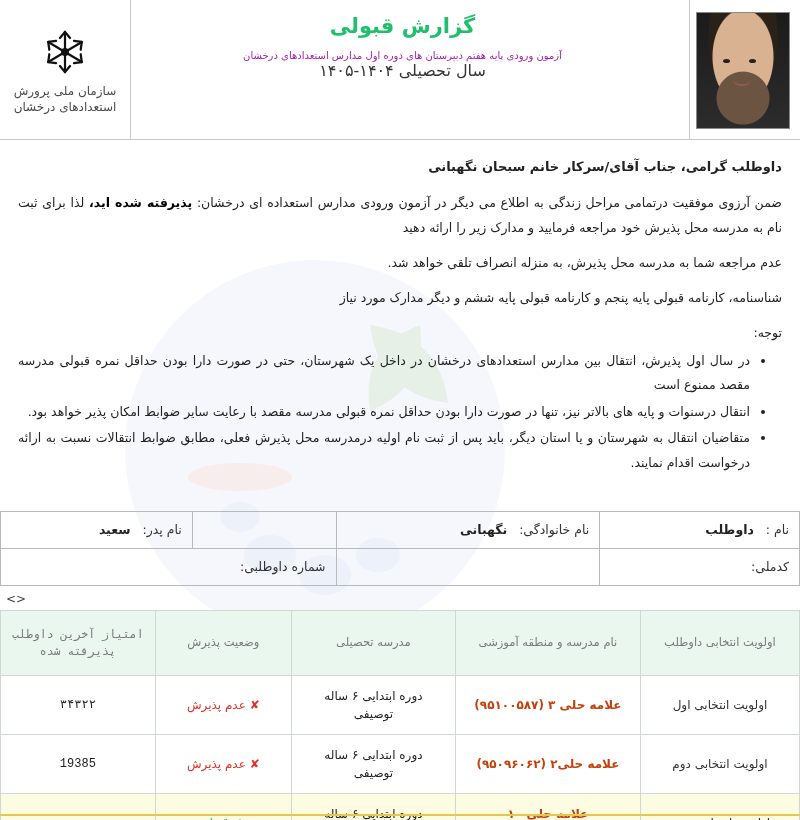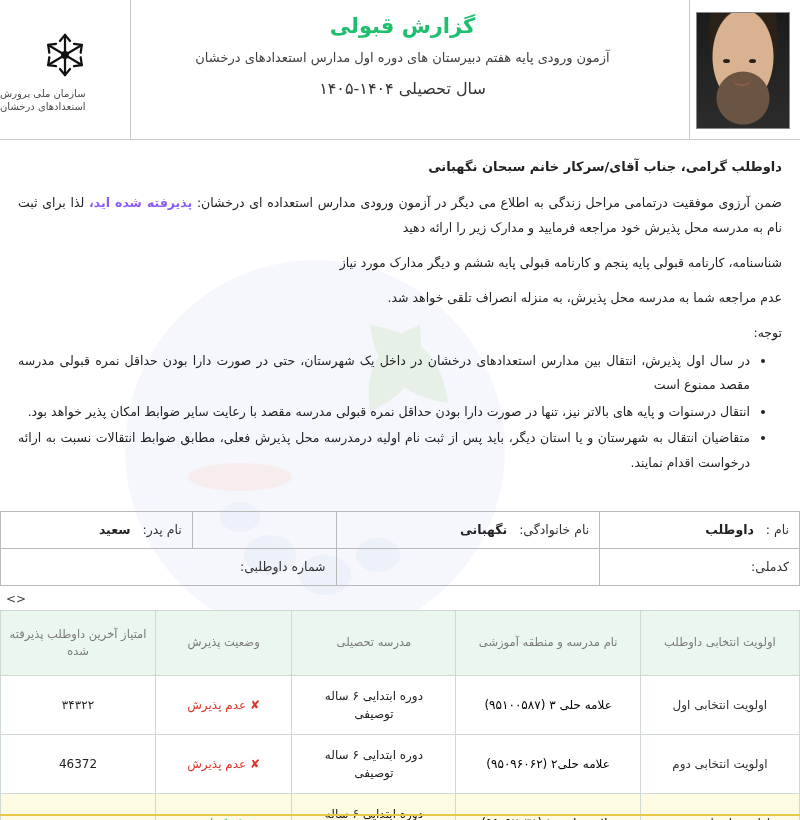--- a/index.html
+++ b/index.html
@@ -89,41 +89,40 @@
     border-left: 1px solid #c9c9c9;
   }
   .report-title {
     color: #1fbf6e;
     font-size: 21px;
     font-weight: bold;
     margin-bottom: 12px;
     letter-spacing: .5px;
   }
   .report-sub {
-    font-size: 13px;
-    color: #404040;
-    margin-bottom: 14px;
+    font-size: 10px;
+    color: #a21caf;
   }
   .report-year {
     font-size: 16px;
     color: #333;
   }
   .logo-box {
     width: 130px;
     min-width: 130px;
     display: flex;
     flex-direction: column;
     align-items: center;
     justify-content: center;
     gap: 4px;
   }
   .logo-caption {
-    font-size: 10px;
+    font-size: 12px;
     color: #4b4b4b;
-    text-align: left;
+    text-align: center;
     line-height: 1.3;
   }
 
   
   .content {
     position: relative;
     z-index: 2;
     padding: 14px 18px 4px 18px;
     font-size: 12.5px;
     line-height: 2.0;
@@ -132,21 +131,21 @@
   .salutation {
     font-weight: bold;
     font-size: 13px;
     margin-bottom: 10px;
   }
   .para {
     margin-bottom: 10px;
     text-align: justify;
   }
   .accepted {
-    color: #8b5cf6;
+    color: #000000;
     font-weight: bold;
   }
   .note-title {
     font-weight: normal;
     margin: 6px 0 4px 0;
   }
   ul.notes {
     margin: 0 18px 24px 0;
     padding: 0 14px 0 0;
   }
@@ -208,24 +207,24 @@
     border: 1px solid #cfd8d2;
     padding: 7px 16px;
     text-align: center;
     height: 44px;
     line-height: 1.5;
   }
   .prio-table tr.highlight td {
     background: #fdfbe2;
   }
   .col-prio { width: 135px; color: #333; }
-  .col-school { width: 160px; color: #000000; }
+  .col-school { width: 160px; color: #c2410c; font-weight: bold; }
   .col-field { width: 140px; }
   .col-status { width: 110px; }
-  .col-score { width: 130px; }
+  .col-score { width: 130px; font-family: Liberation Mono, monospace; }
   .reject { color: #e03127; }
   .accept-cell { color: #1fbf6e; }
   .x-mark { font-weight: bold; }
 
   .bottom-rule {
     position: absolute;
     left: 0; right: 0; bottom: 4px;
     border-bottom: 2px solid #e7c84a;
     z-index: 3;
   }
@@ -282,22 +281,22 @@
 
   <div class="content">
     <div class="salutation">داوطلب گرامی، جناب آقای/سرکار خانم سبحان نگهبانی</div>
 
     <div class="para">
       <span>ضمن آرزوی موفقیت درتمامی مراحل زندگی به اطلاع می دیگر در آزمون ورودی مدارس استعداده ای درخشان:</span>
       <span class="accepted">پذیرفته شده اید،</span>
       <span>لذا برای ثبت نام به مدرسه محل پذیرش خود مراجعه فرمایید و مدارک زیر را ارائه دهید</span>
     </div>
 
+    <div class="para">عدم مراجعه شما به مدرسه محل پذیرش، به منزله انصراف تلقی خواهد شد.</div>
     <div class="para">شناسنامه، کارنامه قبولی پایه پنجم و کارنامه قبولی پایه ششم و دیگر مدارک مورد نیاز</div>
-    <div class="para">عدم مراجعه شما به مدرسه محل پذیرش، به منزله انصراف تلقی خواهد شد.</div>
 
     <div class="note-title">توجه:</div>
     <ul class="notes">
       <li>در سال اول پذیرش، انتقال بین مدارس استعدادهای درخشان در داخل یک شهرستان، حتی در صورت دارا بودن حداقل نمره قبولی مدرسه مقصد ممنوع است</li>
       <li>انتقال درسنوات و پایه های بالاتر نیز، تنها در صورت دارا بودن حداقل نمره قبولی مدرسه مقصد با رعایت سایر ضوابط امکان پذیر خواهد بود.</li>
       <li>متقاضیان انتقال به شهرستان و یا استان دیگر، باید پس از ثبت نام اولیه درمدرسه محل پذیرش فعلی، مطابق ضوابط انتقالات نسبت به ارائه درخواست اقدام نمایند.</li>
     </ul>
   </div>
 
   <table class="id-table">
@@ -358,21 +357,21 @@
         <td class="col-score">۳۴۳۲۲</td>
       </tr>
       <tr>
         <td class="col-prio">اولویت انتخابی دوم</td>
         <td class="col-school">علامه حلی۲ (۹۵۰۹۶۰۶۲)</td>
         <td class="col-field">دوره ابتدایی ۶ ساله توصیفی</td>
         <td class="col-status reject">
           <span class="x-mark">✘</span>
           <span>عدم پذیرش</span>
         </td>
-        <td class="col-score">46372</td>
+        <td class="col-score">19385</td>
       </tr>
       <tr class="highlight">
         <td class="col-prio">اولویت انتخابی سوم</td>
         <td class="col-school">علامه حلی ۱۰ (۹۵۰۹۲۰۳۸)</td>
         <td class="col-field">دوره ابتدایی ۶ ساله توصیفی</td>
         <td class="col-status accept-cell">
           <span class="x-mark">✔</span>
           <span>قبول</span>
         </td>
         <td class="col-score"></td>

